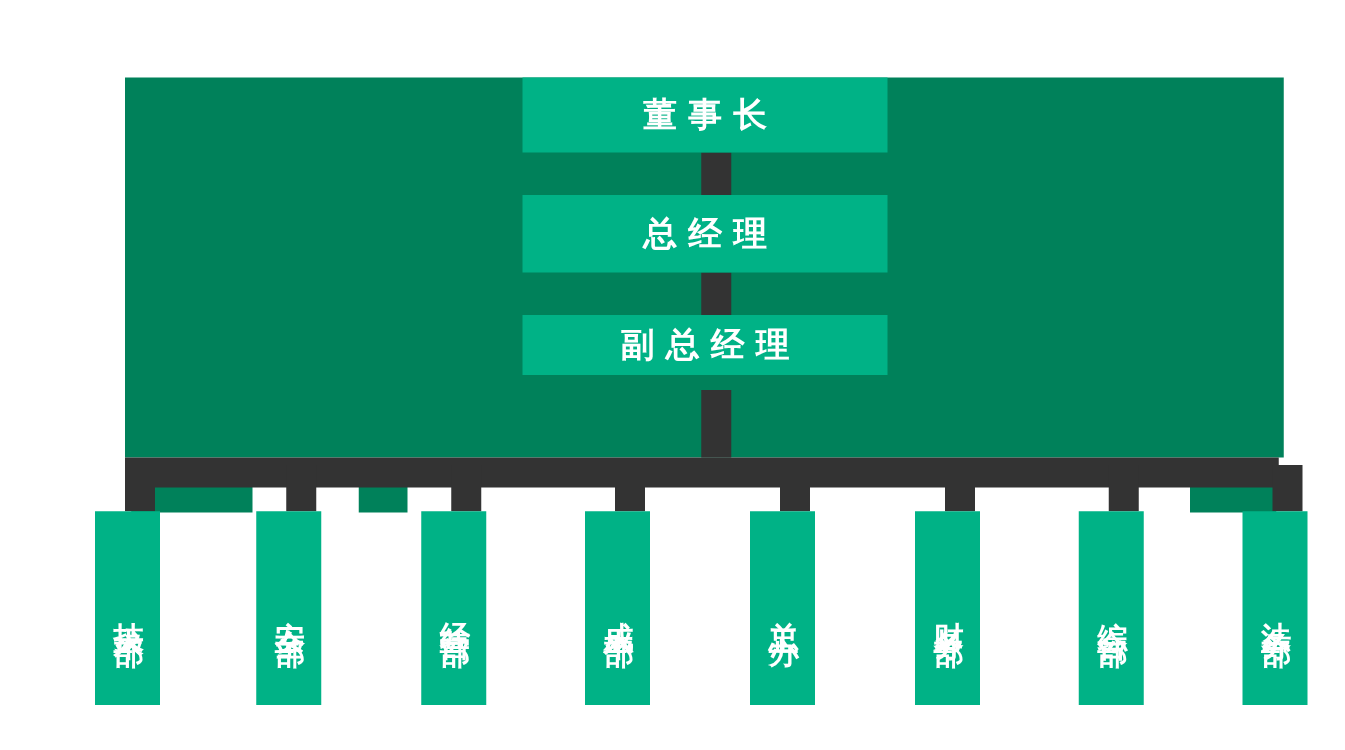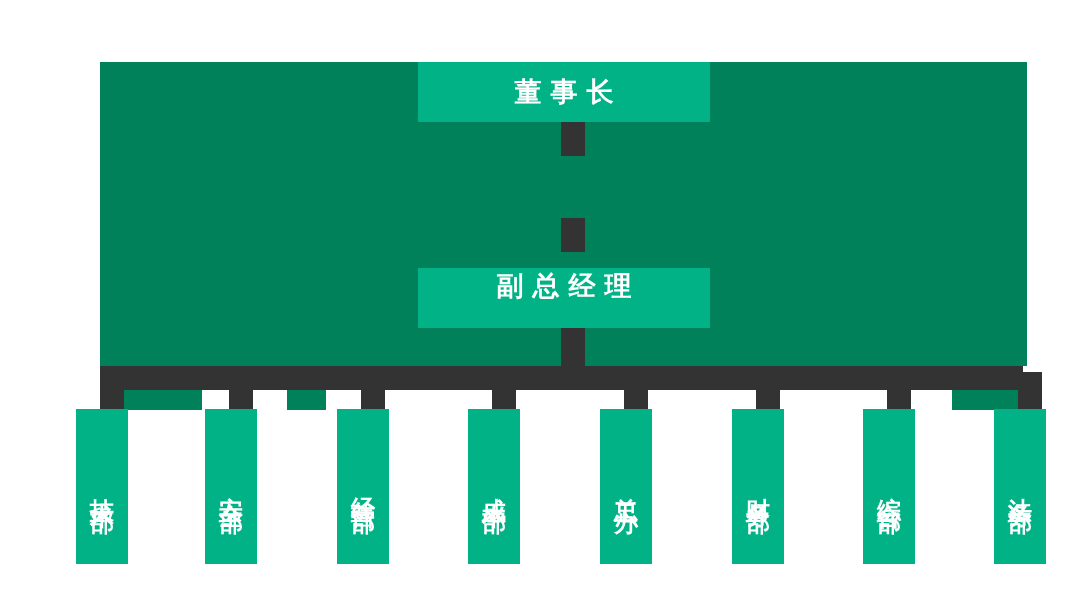--- a/index.html
+++ b/index.html
@@ -49,21 +49,21 @@
   .tnode span {
     color: var(--text-white);
     font-size: 27px;
     font-weight: bold;
     letter-spacing: 9px;
     text-indent: 9px;
     white-space: nowrap;
   }
   .tnode.t1 { top: 38px;  height: 60px; }
   .tnode.t2 { top: 132px; height: 62px; }
-  .tnode.t3 { top: 244px; height: 60px; align-items: flex-end; }
+  .tnode.t3 { top: 228px; height: 48px; }
 
   
   .vline {
     position: absolute;
     width: 5px;
     background: var(--connector-dark);
   }
   .vline.c1 { left: 537px; top: 98px;  height: 34px; }
   .vline.c2 { left: 537px; top: 194px; height: 34px; }
   .vline.c3 { left: 537px; top: 288px; height: 54px; }
@@ -134,20 +134,23 @@
   <div class="drop d3"></div>
   <div class="drop d4"></div>
   <div class="drop d5"></div>
   <div class="drop d6"></div>
   <div class="drop d7"></div>
   <div class="drop d8"></div>
 
   <div class="tnode t1">
     <span>董事长</span>
   </div>
+  <div class="tnode t2">
+    <span>总经理</span>
+  </div>
   <div class="tnode t3">
     <span>副总经理</span>
   </div>
 
   <div class="dept p1">
     <span class="vtext">技术部</span>
   </div>
   <div class="dept p2">
     <span class="vtext">安全部</span>
   </div>

